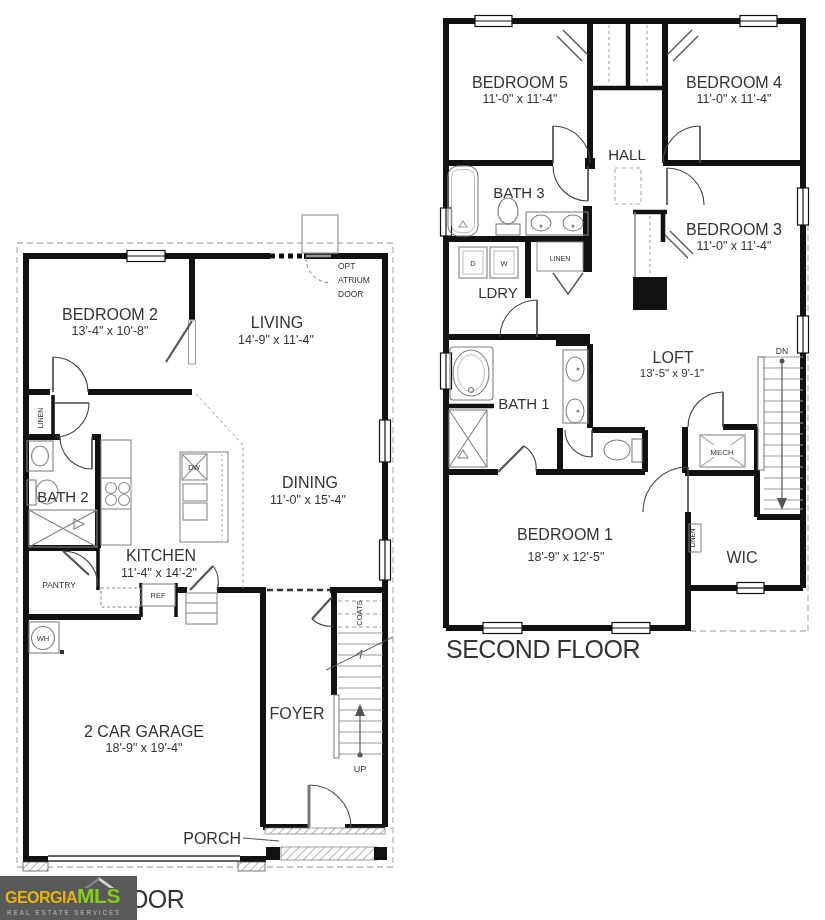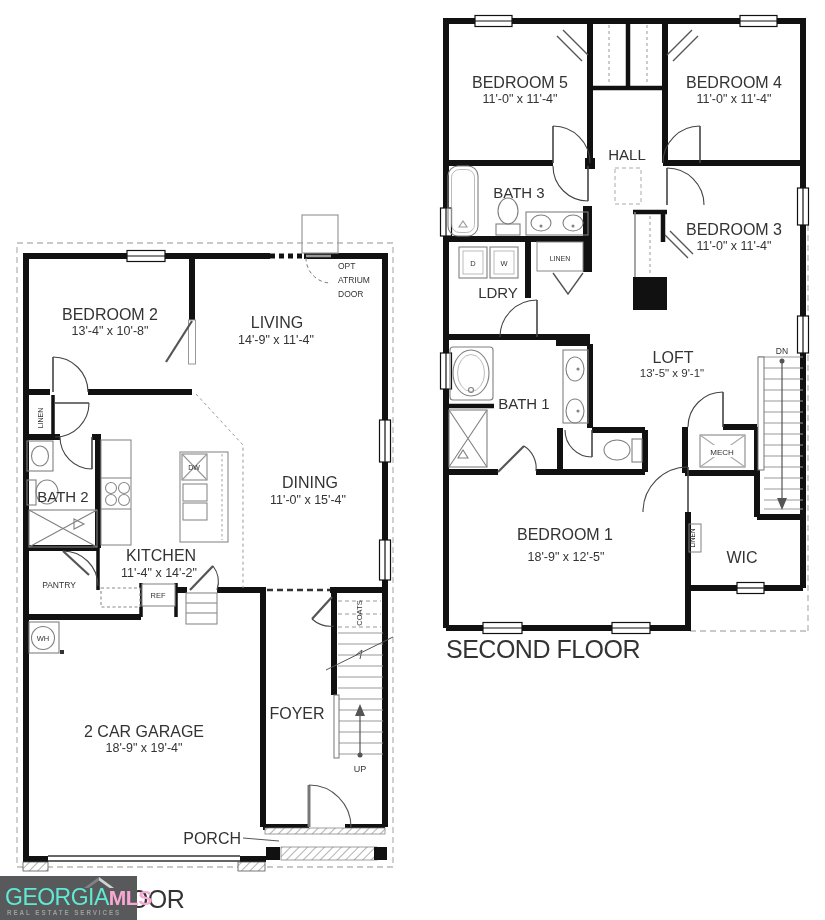--- a/index.html
+++ b/index.html
@@ -7,22 +7,22 @@
           font-family:"Liberation Sans",sans-serif;}
   #plan-svg{position:absolute;left:0;top:0;}
   svg text{fill:#333;font-family:"Liberation Sans",sans-serif;}
   .room-name{font-size:16px;letter-spacing:0px;}
   .room-dims{font-size:12.5px;}
   .small-label{font-size:8.5px;}
   .tiny-label{font-size:7.5px;}
   .floor-label{font-size:25px;font-weight:500;letter-spacing:-0.5px;}
   #mls-logo{position:absolute;left:0;top:876px;width:137px;height:44px;background:#58595b;z-index:5;}
   #mls-logo .row{position:absolute;left:5px;top:8px;white-space:nowrap;}
-  #mls-logo .brand{color:#5eead4;font-size:23px;font-weight:400;letter-spacing:-0.5px;}
-  #mls-logo .brand-suffix{color:#f9a8d4;font-size:21px;font-weight:600;letter-spacing:-0.5px;}
+  #mls-logo .brand{color:#eab308;font-size:16px;font-weight:700;letter-spacing:-0.5px;}
+  #mls-logo .brand-suffix{color:#84cc16;font-size:21px;font-weight:600;letter-spacing:-0.5px;}
   #mls-logo .tagline{position:absolute;left:7px;top:33px;color:#9b9da0;font-size:6.3px;
                      font-weight:600;letter-spacing:1.9px;white-space:nowrap;}
   #roof-icon{position:absolute;left:84px;top:1px;}
 </style>
 </head>
 <body>
 
 <div id="canvas">
 <svg id="plan-svg" width="825" height="920" viewBox="0 0 825 920">
   <defs>

